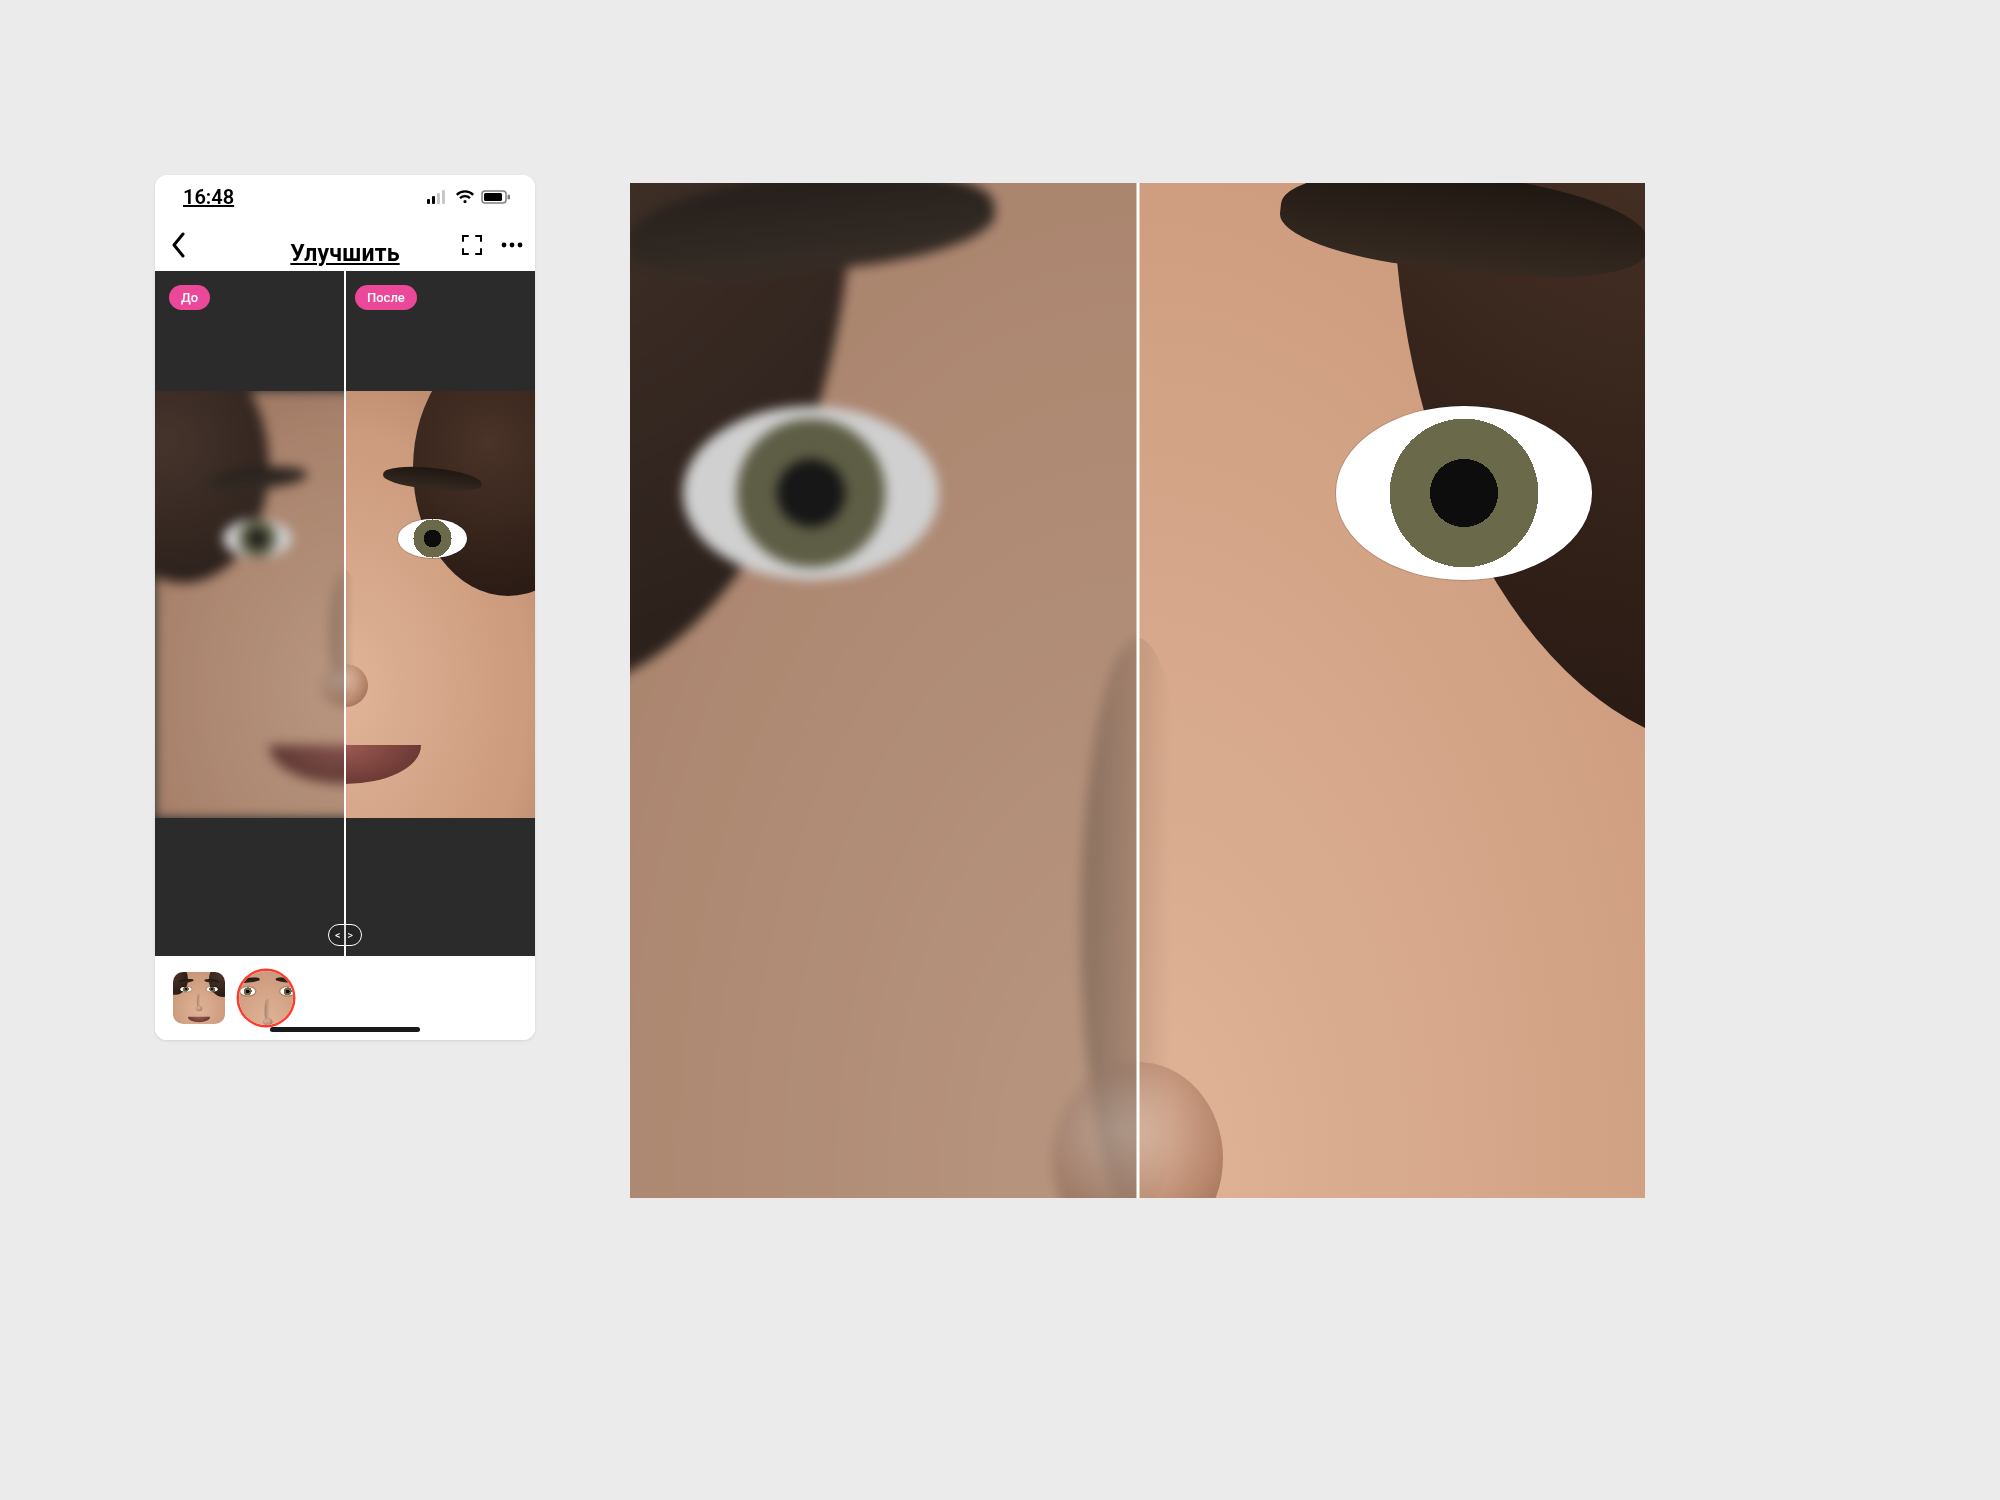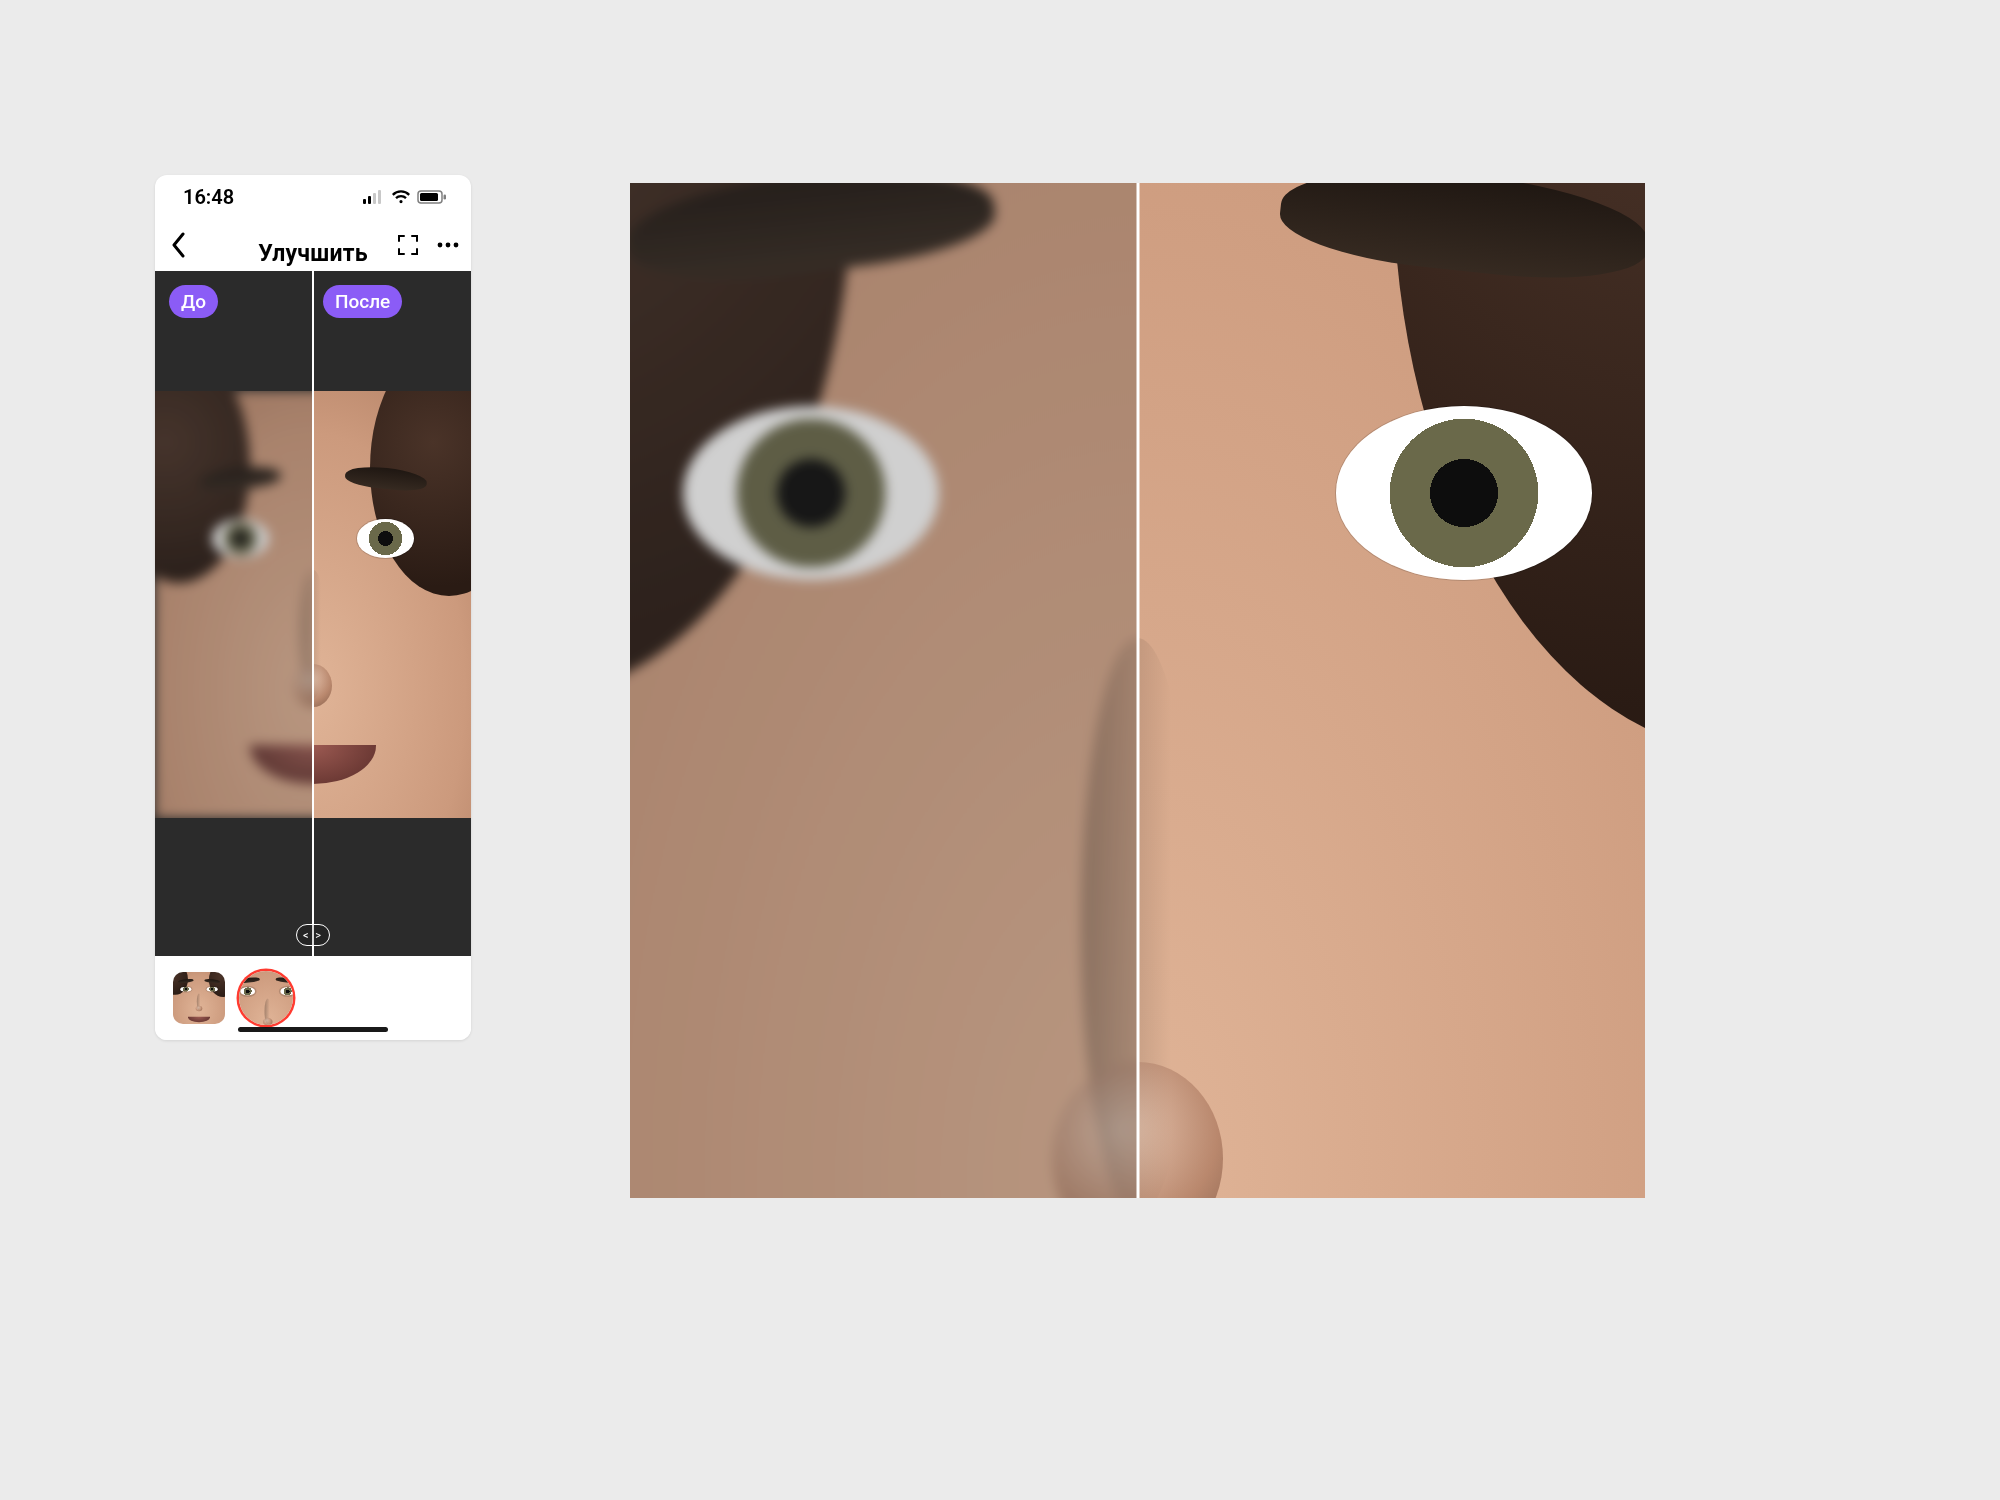--- a/index.html
+++ b/index.html
@@ -10,28 +10,29 @@
     font-family: -apple-system, BlinkMacSystemFont, "Segoe UI", Roboto, sans-serif;
     position: relative;
     overflow: hidden;
   }
 
   
   .phone {
     position: absolute;
     left: 155px;
     top: 175px;
-    width: 316px;
+    width: 380px;
     height: 865px;
     background: #ffffff;
     border-radius: 12px;
     overflow: hidden;
     box-shadow: 0 1px 3px rgba(0,0,0,0.1);
     display: flex;
     flex-direction: column;
+    text-decoration: underline;
   }
 
   
   .status-bar {
     height: 44px;
     display: flex;
     align-items: center;
     justify-content: space-between;
     padding: 0 24px 0 28px;
     font-size: 20px;
@@ -199,23 +200,23 @@
     font-size: 11px;
     letter-spacing: 2px;
     z-index: 6;
     cursor: ew-resize;
     background: rgba(0,0,0,0.15);
   }
 
   .pill {
     position: absolute;
     top: 14px;
-    background: #8b5cf6;
+    background: #ec4899;
     color: #ffffff;
-    font-size: 19px;
+    font-size: 13px;
     padding: 5px 12px;
     border-radius: 999px;
     z-index: 6;
     font-weight: 500;
   }
   .pill.before { left: 14px; }
   .pill.after  { left: calc(50% + 10px); }
 
   
   .thumb-strip {

